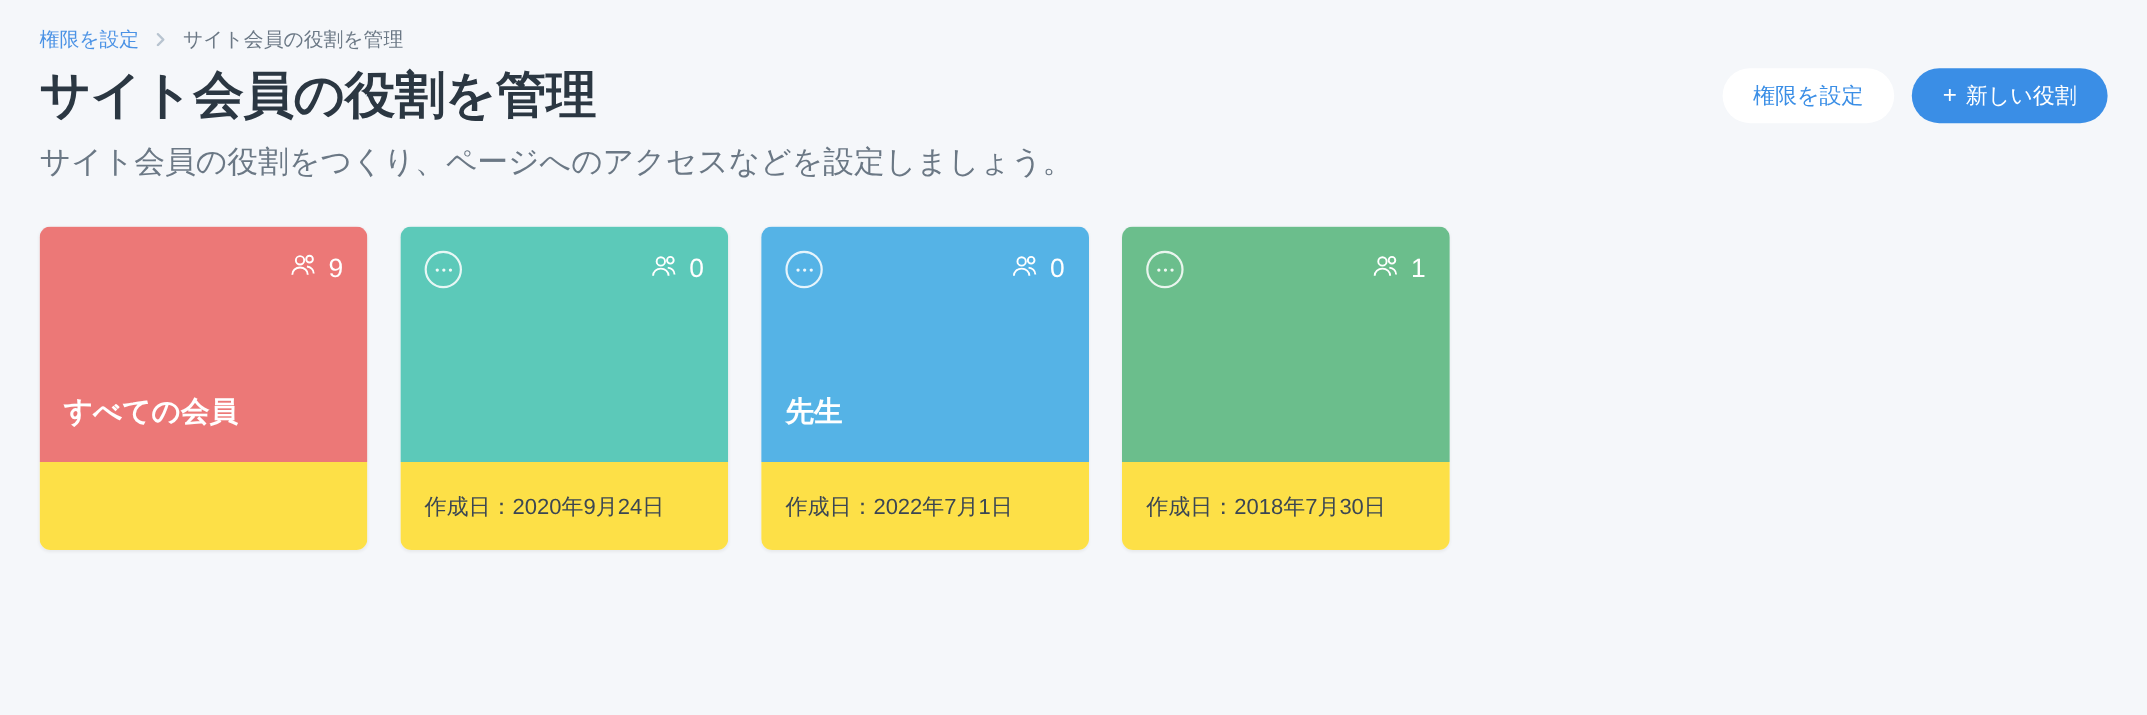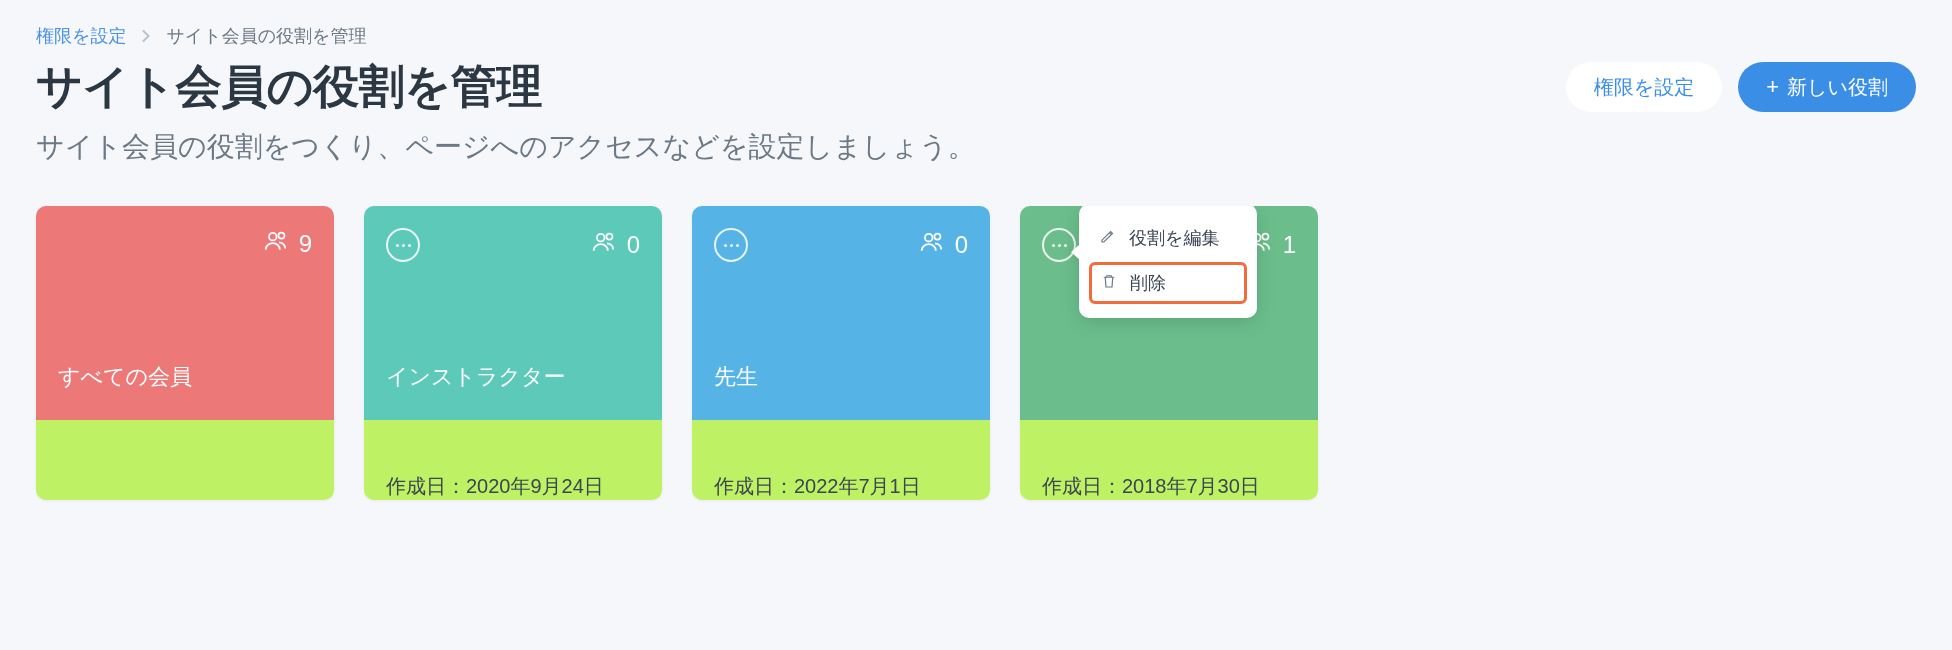--- a/index.html
+++ b/index.html
@@ -98,28 +98,28 @@
     }
     .count {
       display: flex;
       align-items: center;
       gap: 10px;
       font-size: 24px;
       font-weight: 300;
     }
     .people-icon svg { width: 26px; height: 26px; }
     .card-title {
-      font-size: 22px;
-      font-weight: 400;
+      font-size: 26px;
+      font-weight: 700;
     }
     .card-bottom {
-      background: #bef264;
+      background: #fde047;
       height: 80px;
       display: flex;
-      align-items: flex-end;
+      align-items: center;
       padding: 0 22px;
       font-size: 20px;
       color: #3b4653;
     }
     .c0 { background: #ec7877; }
     .c1 { background: #5cc9b9; }
     .c2 { background: #55b3e6; }
     .c3 { background: #6bbe8c; }
 
     
@@ -230,21 +230,20 @@
             <svg viewBox="0 0 24 24" fill="none" stroke="currentColor" stroke-width="1.6">
                 <circle cx="9" cy="8" r="3.5"></circle>
                 <path d="M2.5 20c0-3.5 2.9-6 6.5-6s6.5 2.5 6.5 6"></path>
                 <circle cx="17" cy="7" r="2.8"></circle>
                 <path d="M14.8 13.2c3 .4 5.7 2.4 5.7 5.8"></path>
               </svg>
           </span>
           <span>0</span>
         </div>
       </div>
-      <div class="card-title">インストラクター</div>
     </div>
     <div class="card-bottom">
       <span>作成日：2020年9月24日</span>
     </div>
   </div>
 
   <div class="card">
     <div class="card-top c2">
       <div class="card-top-row">
         <div class="more-btn">
@@ -285,39 +284,20 @@
                 <circle cx="9" cy="8" r="3.5"></circle>
                 <path d="M2.5 20c0-3.5 2.9-6 6.5-6s6.5 2.5 6.5 6"></path>
                 <circle cx="17" cy="7" r="2.8"></circle>
                 <path d="M14.8 13.2c3 .4 5.7 2.4 5.7 5.8"></path>
               </svg>
           </span>
           <span>1</span>
         </div>
       </div>
 
-      <div class="popover">
-        <div class="popover-item">
-          <span>
-            <svg viewBox="0 0 24 24">
-                <path d="M4 17.5V20h2.5L18 8.5 15.5 6 4 17.5z" stroke-width="1.6"></path>
-                <path d="M14 7.5 16.5 10" stroke-width="1.6"></path>
-              </svg>
-          </span>
-          <span>役割を編集</span>
-        </div>
-        <div class="popover-item highlight">
-          <span>
-            <svg viewBox="0 0 24 24">
-                <path d="M5 7h14M9 7V5h6v2M7 7l1 13h8l1-13" stroke-width="1.6"></path>
-              </svg>
-          </span>
-          <span>削除</span>
-        </div>
-      </div>
 
     </div>
     <div class="card-bottom">
       <span>作成日：2018年7月30日</span>
     </div>
   </div>
 
 </div>
 
 </body></html>

